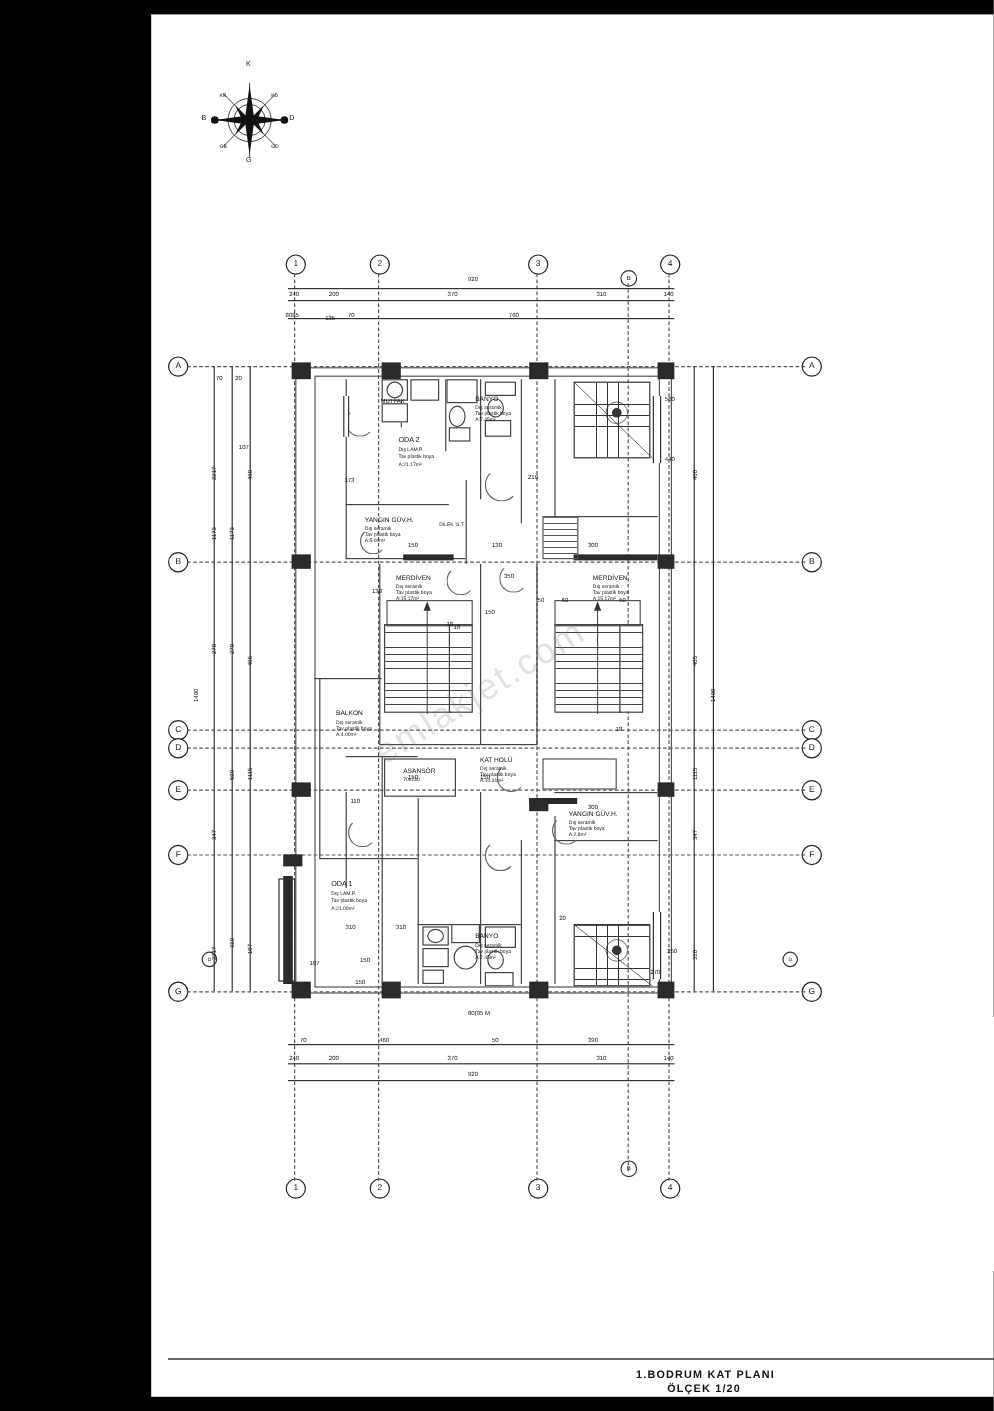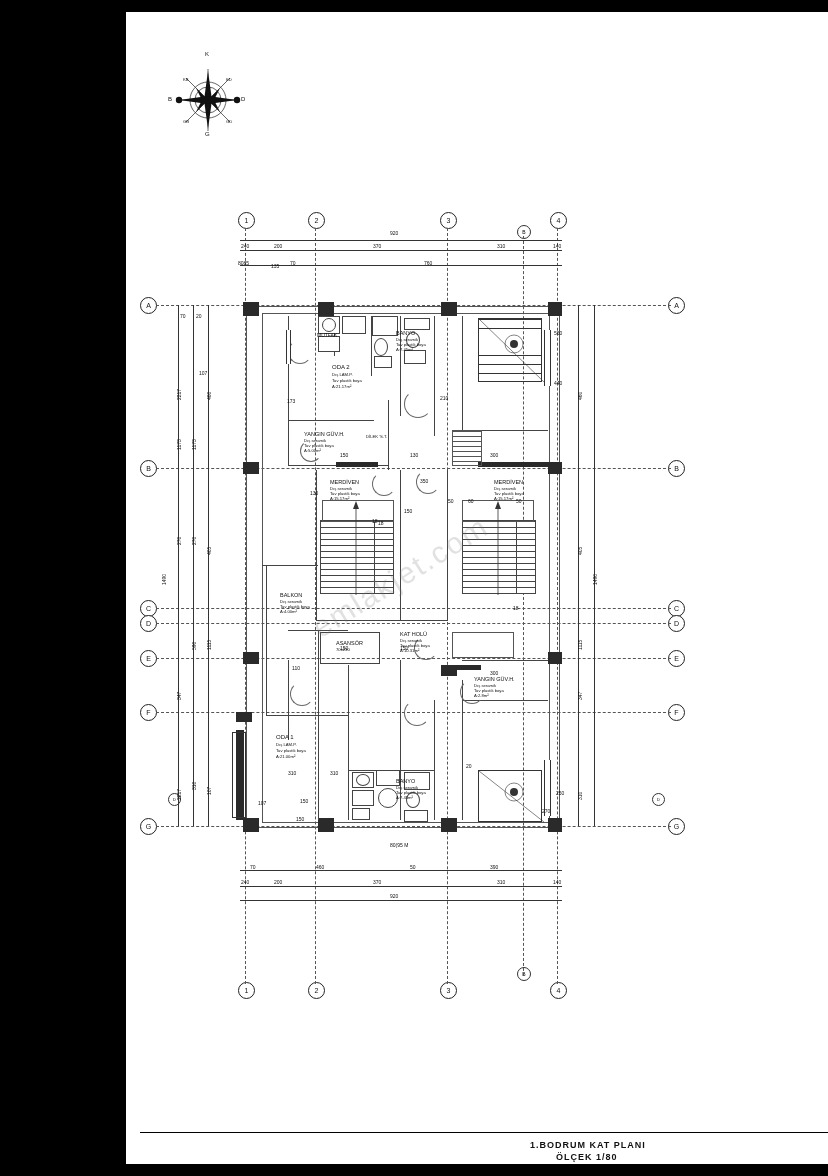--- a/index.html
+++ b/index.html
@@ -416,14 +416,14 @@
   <div class="dim" style="left:310px;top:490px;">130</div>
   <div class="dim" style="left:404px;top:508px;">150</div>
   <div class="dim" style="left:258px;top:800px;">107</div>
   <div class="dim" style="left:296px;top:816px;">150</div>
   <div class="dim" style="left:466px;top:763px;">20</div>
   <div class="dim" style="left:542px;top:808px;">270</div>
 
   <div class="wm" style="left:300px;top:560px;">emlakjet.com</div>
 
   <div class="title" style="left:530px;top:1140px;">1.BODRUM KAT PLANI</div>
-  <div class="title" style="left:556px;top:1152px;">ÖLÇEK 1/80</div>
+  <div class="title" style="left:556px;top:1152px;">ÖLÇEK 1/20</div>
 </div>
 
 </body></html>

